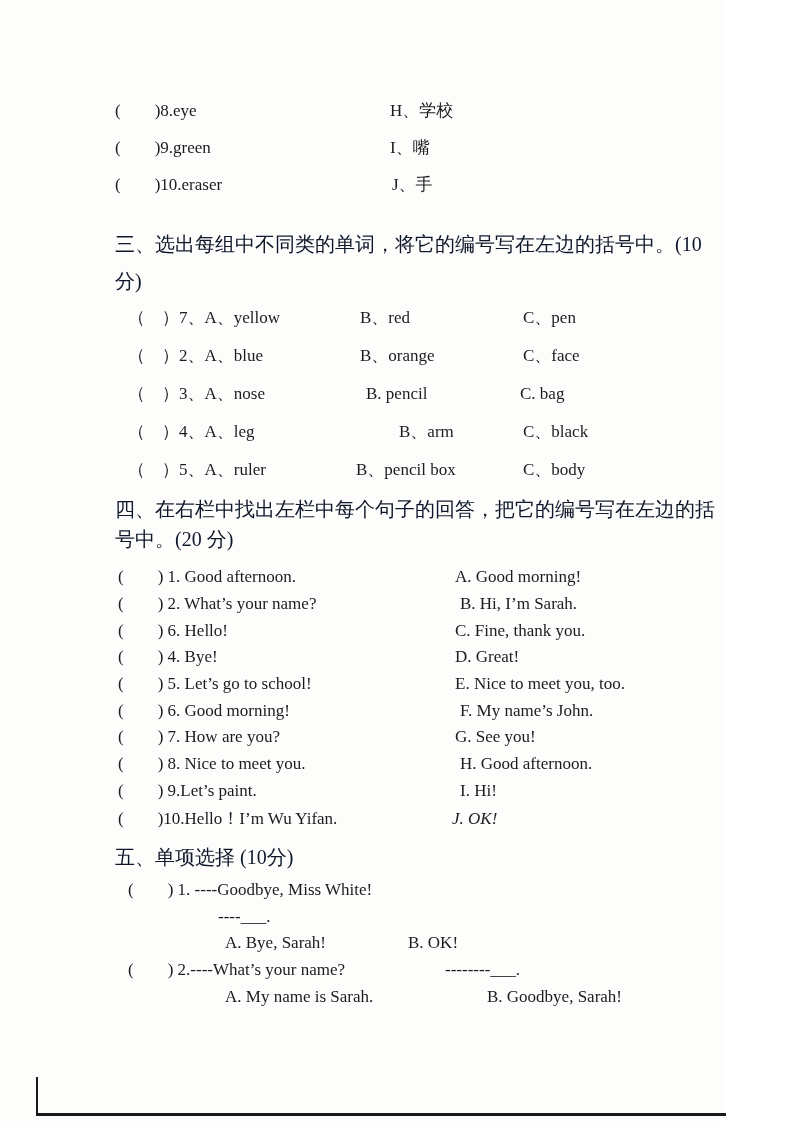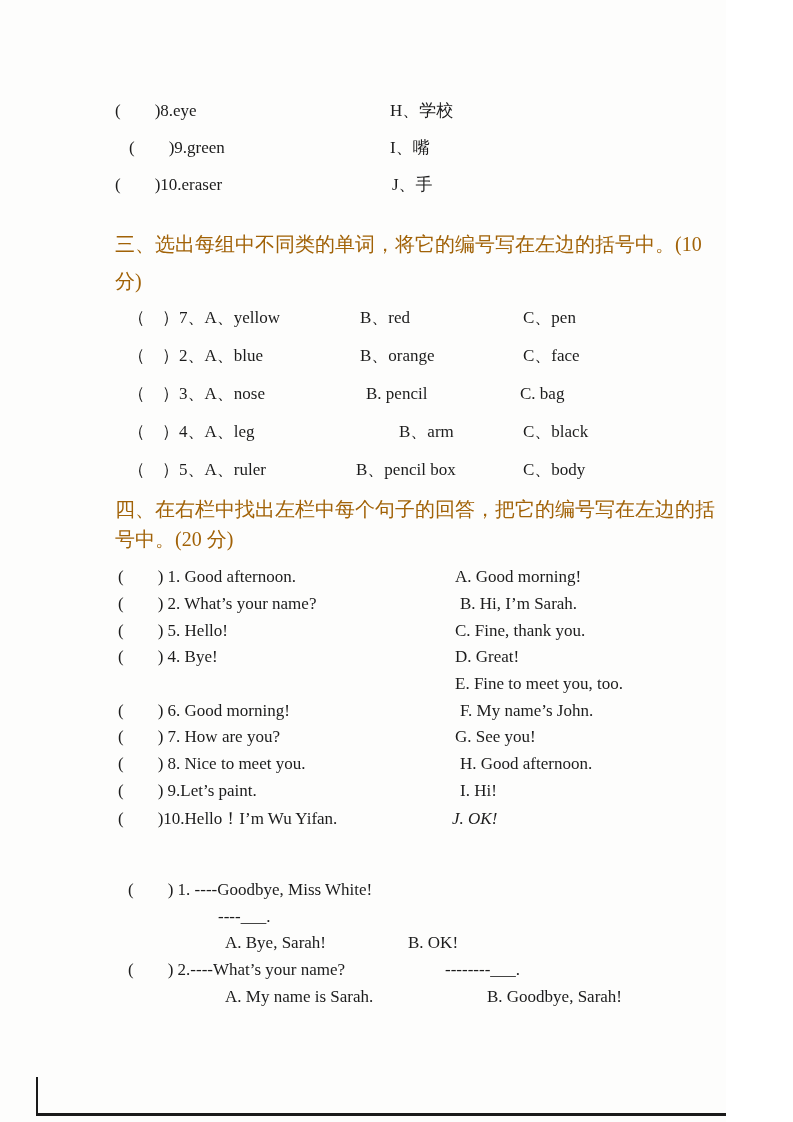--- a/index.html
+++ b/index.html
@@ -20,36 +20,36 @@
     white-space: pre;
     font-size: 17px;
     line-height: 1.25;
     color: #1c1c1c;
   }
   .h {   
     position: absolute;
     white-space: pre;
     font-size: 20px;
     line-height: 1.25;
-    color: #a16207;
+    color: #0f172a;
   }
   .edge {
     position: absolute;
     background: #1a1a1a;
   }
 </style>
 </head>
 <body>
 
 <div class="page">
 
   <span class="t" style="left:115px; top:100px;">(        )8.eye</span>
   <span class="t" style="left:390px; top:100px;">H、学校</span>
 
-  <span class="t" style="left:129px; top:137px;">(        )9.green</span>
+  <span class="t" style="left:115px; top:137px;">(        )9.green</span>
   <span class="t" style="left:390px; top:137px;">I、嘴</span>
 
   <span class="t" style="left:115px; top:174px;">(        )10.eraser</span>
   <span class="t" style="left:392px; top:174px;">J、手</span>
 
   <span class="h" style="left:115px; top:232px;">三、选出每组中不同类的单词，将它的编号写在左边的括号中。(10</span>
   <span class="h" style="left:115px; top:269px;">分)</span>
 
   <span class="t" style="left:128px; top:307px;">（　）7、A、yellow</span>
   <span class="t" style="left:360px; top:307px;">B、red</span>
@@ -73,43 +73,45 @@
 
   <span class="h" style="left:115px; top:497px;">四、在右栏中找出左栏中每个句子的回答，把它的编号写在左边的括</span>
   <span class="h" style="left:115px; top:527px;">号中。(20 分)</span>
 
   <span class="t" style="left:118px; top:566px;">(        ) 1. Good afternoon.</span>
   <span class="t" style="left:455px; top:566px;">A. Good morning!</span>
 
   <span class="t" style="left:118px; top:593px;">(        ) 2. What’s your name?</span>
   <span class="t" style="left:460px; top:593px;">B. Hi, I’m Sarah.</span>
 
-  <span class="t" style="left:118px; top:620px;">(        ) 5. Hello!</span>
+  <span class="t" style="left:118px; top:620px;">(        ) 6. Hello!</span>
   <span class="t" style="left:455px; top:620px;">C. Fine, thank you.</span>
 
   <span class="t" style="left:118px; top:646px;">(        ) 4. Bye!</span>
   <span class="t" style="left:455px; top:646px;">D. Great!</span>
 
-  <span class="t" style="left:455px; top:673px;">E. Fine to meet you, too.</span>
+  <span class="t" style="left:118px; top:673px;">(        ) 5. Let’s go to school!</span>
+  <span class="t" style="left:455px; top:673px;">E. Nice to meet you, too.</span>
 
   <span class="t" style="left:118px; top:700px;">(        ) 6. Good morning!</span>
   <span class="t" style="left:460px; top:700px;text-align:center;">F. My name’s John.</span>
 
   <span class="t" style="left:118px; top:726px;">(        ) 7. How are you?</span>
   <span class="t" style="left:455px; top:726px;">G. See you!</span>
 
   <span class="t" style="left:118px; top:753px;">(        ) 8. Nice to meet you.</span>
   <span class="t" style="left:460px; top:753px;">H. Good afternoon.</span>
 
   <span class="t" style="left:118px; top:780px;">(        ) 9.Let’s paint.</span>
   <span class="t" style="left:460px; top:780px;">I. Hi!</span>
 
   <span class="t" style="left:118px; top:808px;">(        )10.Hello！I’m Wu Yifan.</span>
   <span class="t" style="left:452px; top:808px;font-style:italic;">J. OK!</span>
 
+  <span class="h" style="left:115px; top:845px;">五、单项选择 (10分)</span>
 
   <span class="t" style="left:128px; top:879px;">(        ) 1. ----Goodbye, Miss White!</span>
   <span class="t" style="left:218px; top:906px;">----___.</span>
   <span class="t" style="left:225px; top:932px;">A. Bye, Sarah!</span>
   <span class="t" style="left:408px; top:932px;">B. OK!</span>
 
   <span class="t" style="left:128px; top:959px;">(        ) 2.----What’s your name?</span>
   <span class="t" style="left:445px; top:959px;">--------___.</span>
   <span class="t" style="left:225px; top:986px;">A. My name is Sarah.</span>
   <span class="t" style="left:443px; top:986px;margin-left:44px;">B. Goodbye, Sarah!</span>

